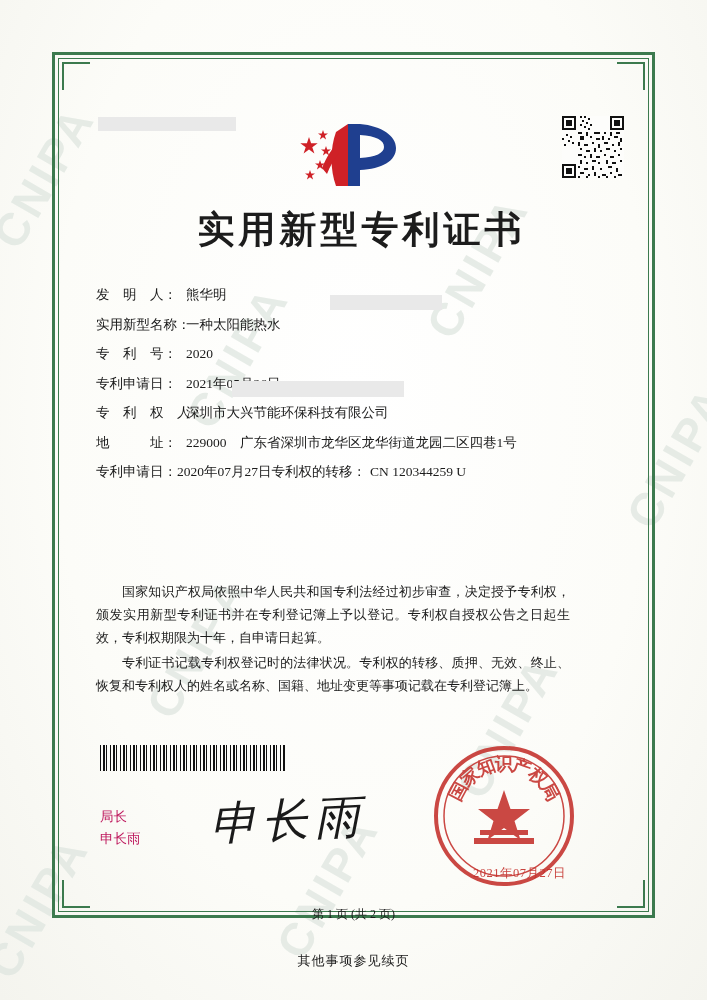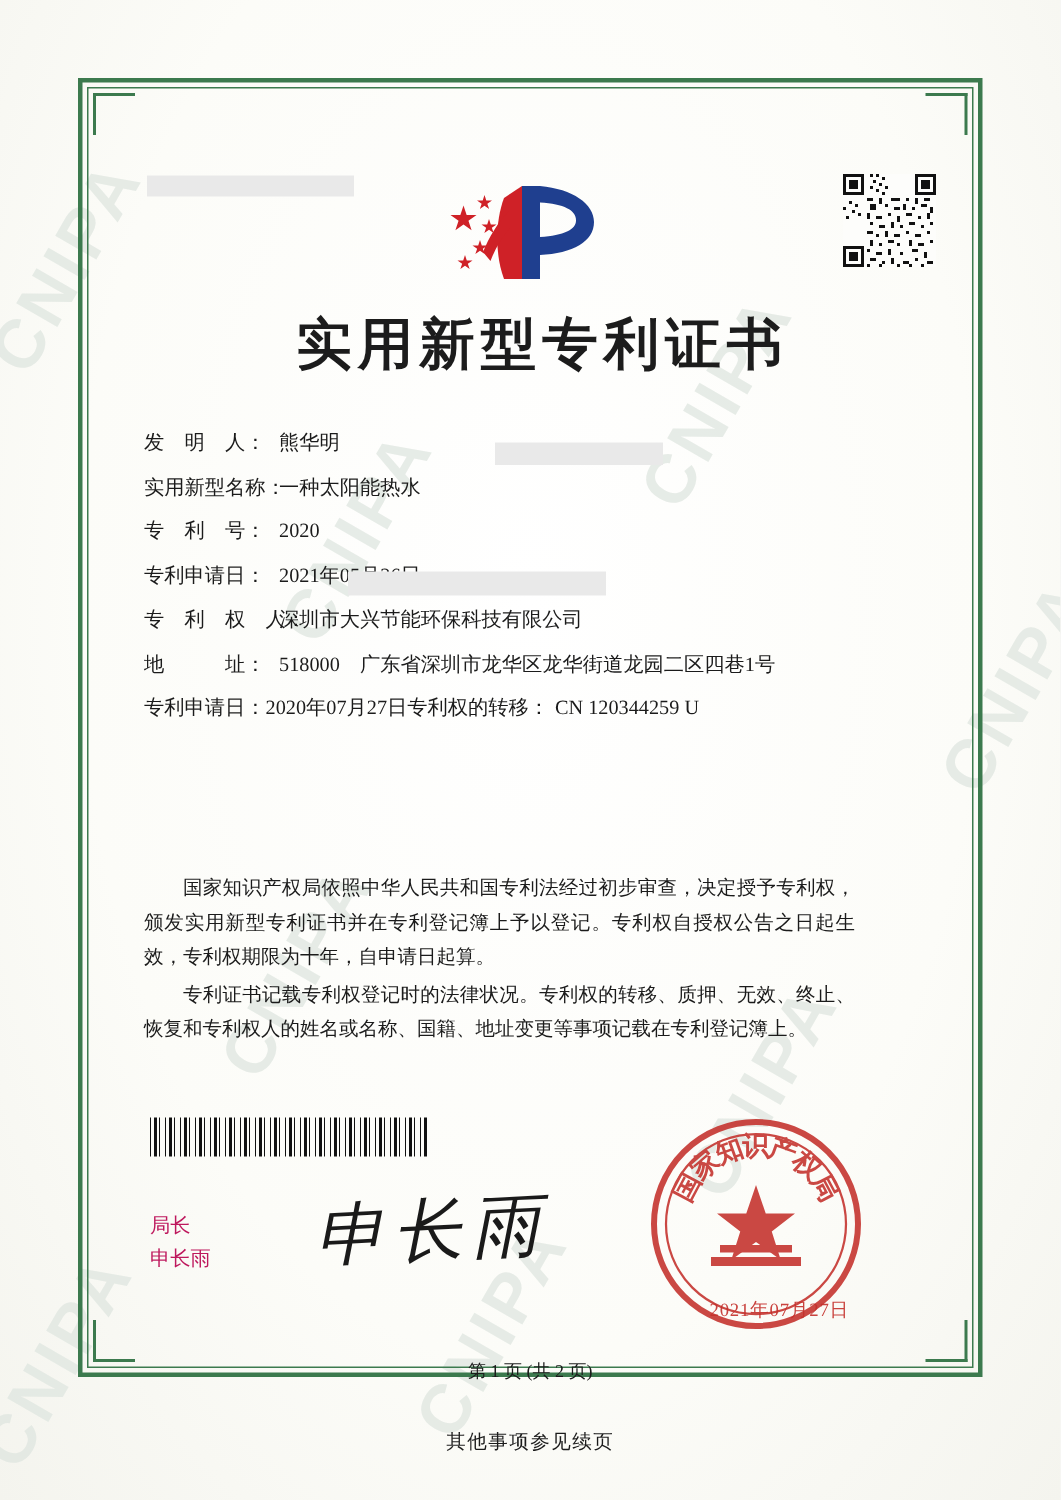--- a/index.html
+++ b/index.html
@@ -374,21 +374,21 @@
     <div class="row">
       <span class="lbl">专利申请日：</span>
       <span class="val">2021年05月26日</span>
     </div>
     <div class="row">
       <span class="lbl">专　利　权　人：</span>
       <span class="val">深圳市大兴节能环保科技有限公司</span>
     </div>
     <div class="row">
       <span class="lbl">地　　　址：</span>
-      <span class="val">518000　广东省深圳市龙华区龙华街道龙园二区四巷1号</span>
+      <span class="val">229000　广东省深圳市龙华区龙华街道龙园二区四巷1号</span>
     </div>
     <div class="two-col">
       <span class="lbl">专利申请日：</span>
       <span>2020年07月27日</span>
       <span class="val2">专利权的转移：</span>
       <span style="margin-left:4px">CN 120344259 U</span>
     </div>
   </div>
 
   <div class="redaction red-name"></div>

